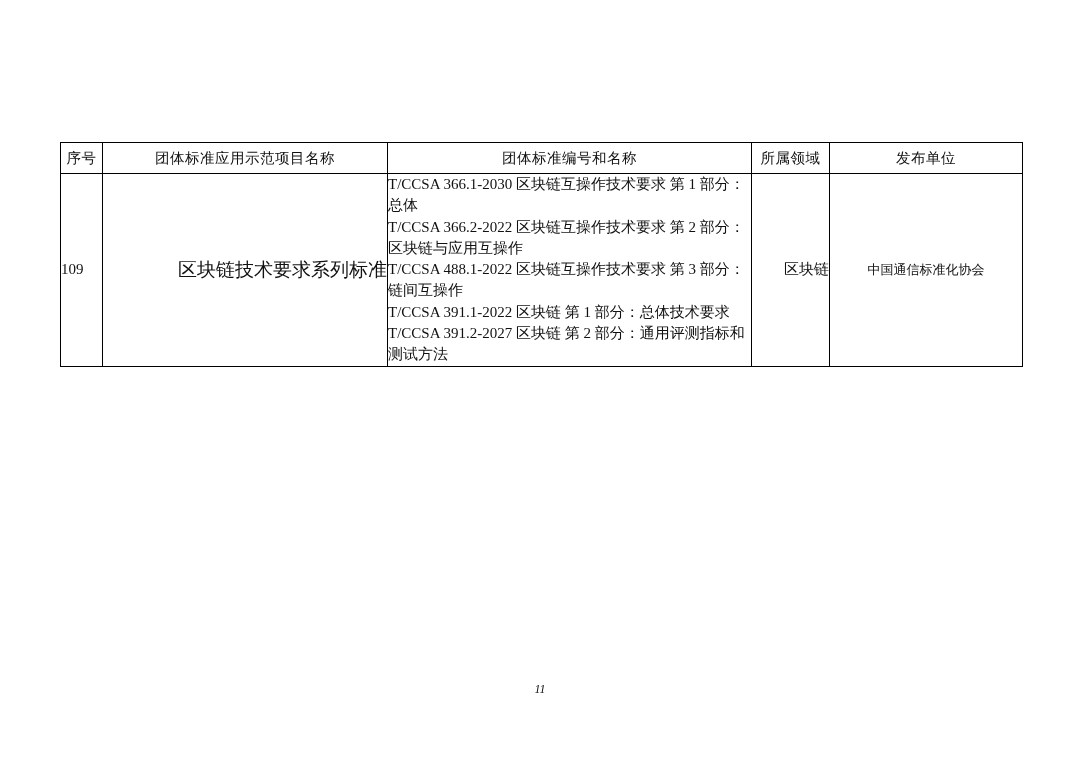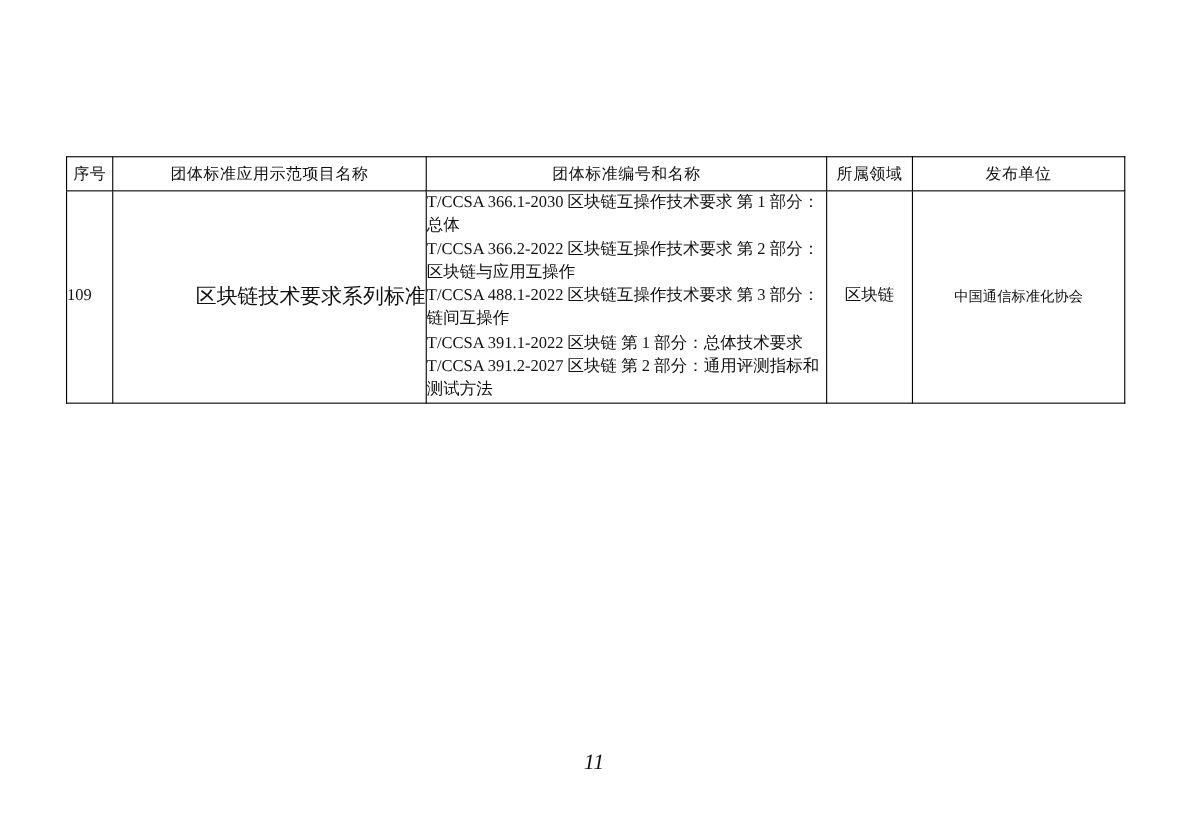--- a/index.html
+++ b/index.html
@@ -67,21 +67,21 @@
     text-align: right;
     padding-left: 5px;
     font-size: 19px;
   }
   td.std {
     text-align: left;
     padding: 3px 2px 3px 4px;
     vertical-align: top;
   }
   td.domain {
-    text-align: center;
+    text-align: right;
     font-size: 15px;
   }
   td.org {
     text-align: center;
     font-size: 13px;
   }
   .std-list {
     margin: 0;
     padding: 0;
     list-style: none;
@@ -91,21 +91,21 @@
     line-height: 1.42;
     white-space: normal;
     word-break: break-all;
   }
   .page-number {
     position: absolute;
     left: 0;
     top: 682px;
     width: 1080px;
     text-align: center;
-    font-size: 20px;
+    font-size: 12px;
     font-family: "Liberation Serif", serif;
     color: #111111;
     font-style: italic;
   }
 </style>
 </head>
 <body>
 
 <div class="page">
 

